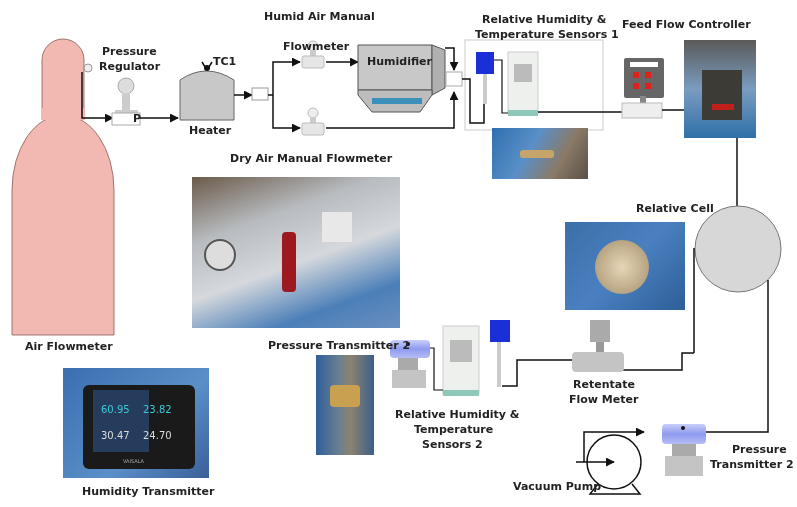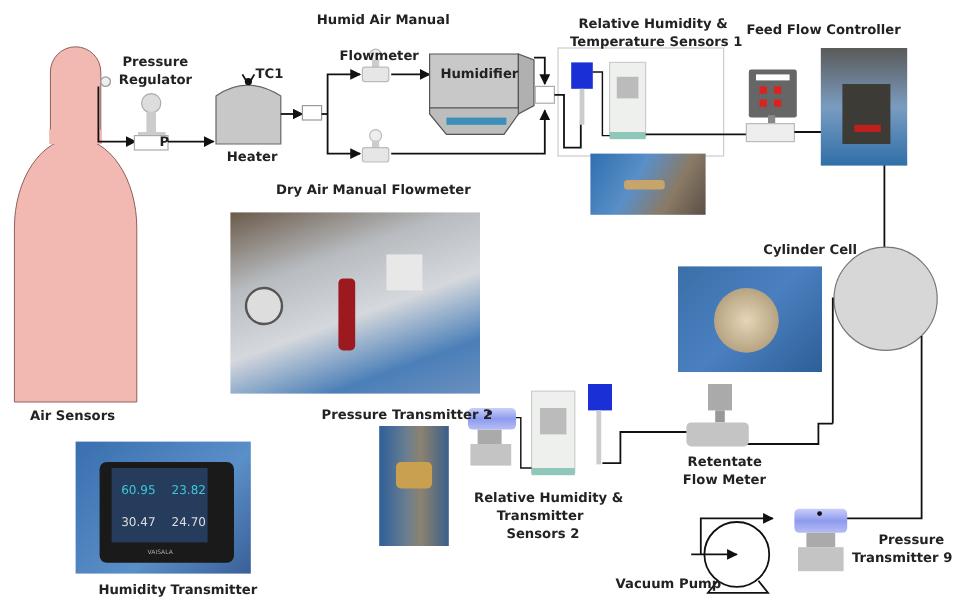--- a/index.html
+++ b/index.html
@@ -160,45 +160,45 @@
   <div style="position:absolute;left:28px;top:64px;width:22px;height:6px;background:#c0201c;"></div>
 </div>
 <div class="photo" style="left:565px;top:222px;width:120px;height:88px;background:linear-gradient(135deg,#3a6fa8 0%,#4a80c0 50%,#2d5f98 100%);">
   <div style="position:absolute;left:30px;top:18px;width:54px;height:54px;border-radius:50%;background:radial-gradient(#e6d6b8,#a28e6a);"></div>
 </div>
 <div class="photo" style="left:316px;top:355px;width:58px;height:100px;background:linear-gradient(90deg,#2f5f9a 0%,#6a7f90 40%,#8c8270 60%,#3a5f8a 100%);">
   <div style="position:absolute;left:14px;top:30px;width:30px;height:22px;background:#c8a050;border-radius:4px;"></div>
 </div>
 <div class="photo" style="left:63px;top:368px;width:146px;height:110px;background:linear-gradient(135deg,#3a6fb0,#5a8fc8 60%,#3a5f98);">
   <div style="position:absolute;left:20px;top:17px;width:112px;height:84px;background:#1a1a1a;border-radius:6px;"></div>
-  <div style="position:absolute;left:30px;top:22px;width:80px;height:62px;background:#263c5c;">
+  <div style="position:absolute;left:30px;top:22px;width:56px;height:62px;background:#263c5c;">
     <span class="screen-val" style="left:8px;top:14px;color:#3cc8d8;">60.95</span>
     <span class="screen-val" style="left:50px;top:14px;color:#3cc8d8;">23.82</span>
     <span class="screen-val" style="left:8px;top:40px;color:#ddd;">30.47</span>
     <span class="screen-val" style="left:50px;top:40px;color:#ddd;text-align:right;">24.70</span>
   </div>
   <span style="position:absolute;left:60px;top:90px;font-size:5px;color:#aaa;">VAISALA</span>
 </div>
 
-<div class="lbl" style="left:25px;top:340px;">Air Sensors</div>
+<div class="lbl" style="left:25px;top:340px;">Air Flowmeter</div>
 <div class="lbl" style="left:102px;top:45px;">Pressure</div>
 <div class="lbl" style="left:99px;top:60px;">Regulator</div>
 <div class="lbl" style="left:133px;top:112px;">P</div>
 <div class="lbl" style="left:189px;top:124px;">Heater</div>
 <div class="lbl" style="left:213px;top:55px;">TC1</div>
 <div class="lbl" style="left:264px;top:10px;">Humid Air Manual</div>
 <div class="lbl" style="left:283px;top:40px;">Flowmeter</div>
 <div class="lbl" style="left:367px;top:55px;">Humidifier</div>
 <div class="lbl" style="left:230px;top:152px;">Dry Air Manual Flowmeter</div>
 <div class="lbl" style="left:482px;top:13px;">Relative Humidity &amp;</div>
 <div class="lbl" style="left:475px;top:28px;">Temperature Sensors 1</div>
 <div class="lbl" style="left:622px;top:18px;">Feed Flow Controller</div>
-<div class="lbl" style="left:636px;top:202px;">Cylinder Cell</div>
+<div class="lbl" style="left:636px;top:202px;">Relative Cell</div>
 <div class="lbl" style="left:268px;top:339px;text-align:center;">Pressure Transmitter 2</div>
 <div class="lbl" style="left:395px;top:408px;">Relative Humidity &amp;</div>
-<div class="lbl" style="left:414px;top:423px;">Transmitter</div>
+<div class="lbl" style="left:414px;top:423px;">Temperature</div>
 <div class="lbl" style="left:422px;top:438px;">Sensors 2</div>
 <div class="lbl" style="left:573px;top:378px;">Retentate</div>
 <div class="lbl" style="left:569px;top:393px;">Flow Meter</div>
 <div class="lbl" style="left:513px;top:470px;margin-top:10px;">Vacuum Pump</div>
 <div class="lbl" style="left:732px;top:443px;">Pressure</div>
-<div class="lbl" style="left:710px;top:458px;">Transmitter 9</div>
+<div class="lbl" style="left:710px;top:458px;">Transmitter 2</div>
 <div class="lbl" style="left:82px;top:485px;">Humidity Transmitter</div>
 
 </body></html>

